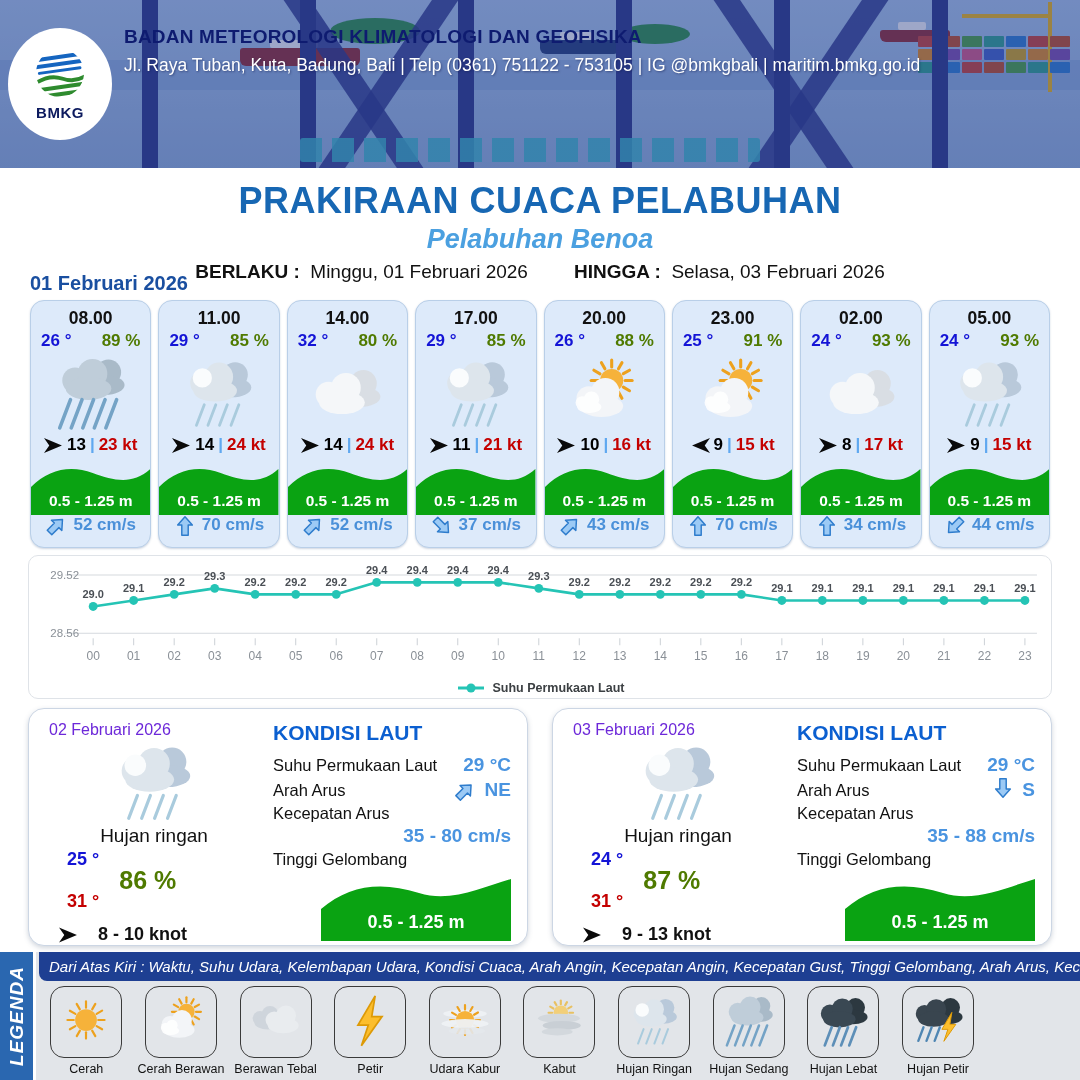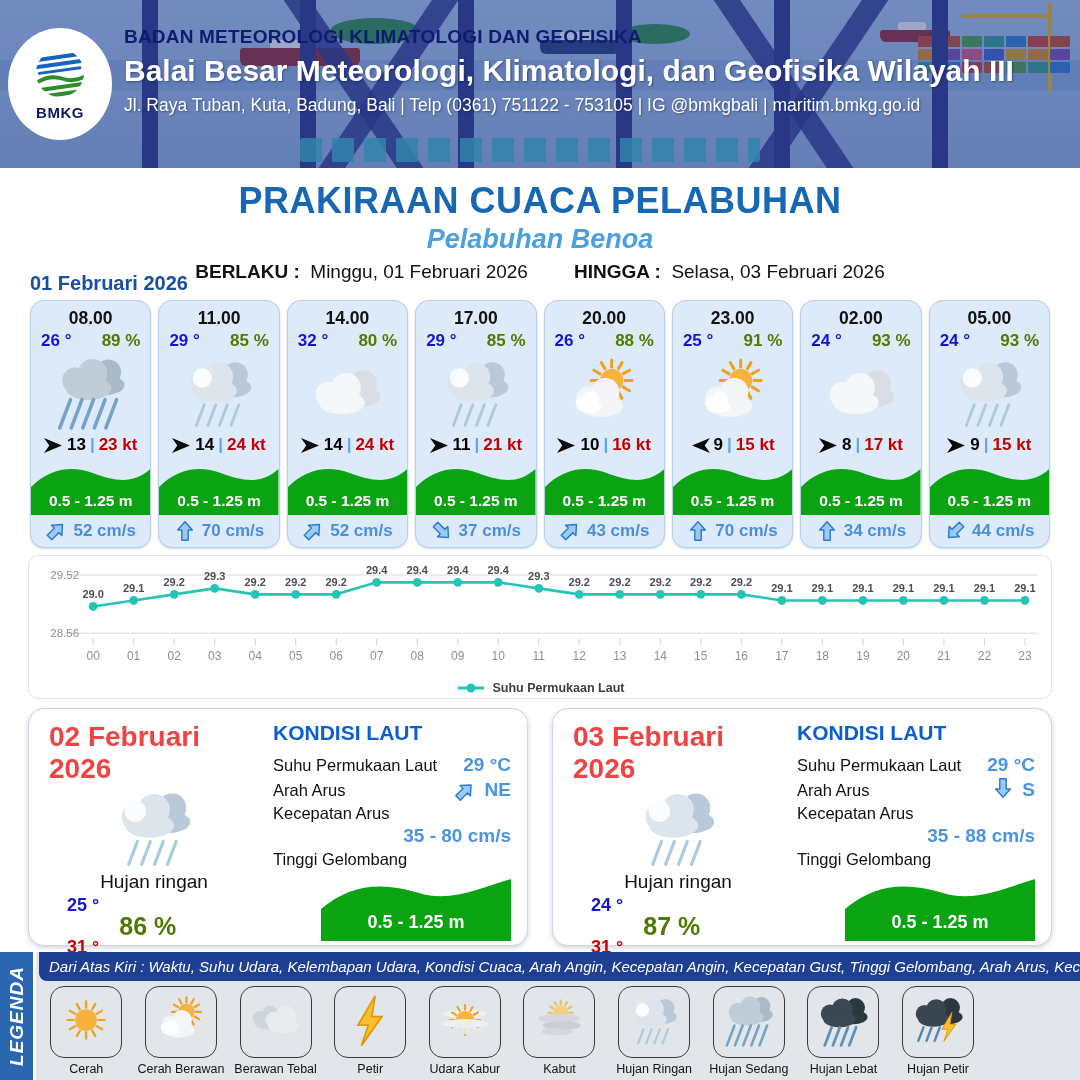--- a/index.html
+++ b/index.html
@@ -47,36 +47,36 @@
   .fc-th{display:flex;justify-content:space-between;padding:2px 10px 0 10px;font-size:17px;font-weight:800;}
   .fc-temp{color:#1414d6;}
   .fc-hum{color:#4f7a00;}
   .fc-icon{height:86px;display:flex;align-items:center;justify-content:center;}
   .fc-wind{display:flex;align-items:center;justify-content:center;gap:4px;font-size:17px;font-weight:800;height:26px;}
   .fc-wind .sep{color:#5fa8f0;}
   .fc-gust{color:#c40000;}
   .wave-band{position:relative;margin-top:auto;}
   .wave-band svg{display:block;width:100%;height:58px;}
   .wave-label{position:absolute;left:0;right:0;bottom:5px;text-align:center;color:#fff;font-size:15.5px;font-weight:800;}
-  .fc-current{display:flex;align-items:center;justify-content:center;gap:6px;height:34px;
+  .fc-current{display:flex;justify-content:center;gap:6px;height:34px;
     color:#4a90d9;font-size:17px;font-weight:800;}
   .cur-arrow{width:22px;height:22px;display:inline-flex;}
   .wind-arrow{width:19px;height:17px;display:inline-flex;}
 
   
   .chart-card{margin:7px 28px 0 28px;border:1px solid #dfe3e8;border-radius:10px;padding:3px 6px 1px 6px;background:#fff;}
   .chart-legend{display:flex;align-items:center;justify-content:center;gap:7px;
     color:#3c4043;font-size:12.5px;font-weight:700;height:18px;}
 
   
   .days{margin:9px 28px 0 28px;display:grid;grid-template-columns:1fr 1fr;gap:24px;}
   .dcard{background:#fff;border:1px solid #ccd6e4;border-radius:16px;box-shadow:0 2px 5px rgba(70,90,120,.25);
     height:238px;display:grid;grid-template-columns:210px 1fr;padding:12px 16px 10px 20px;}
   .d-left{display:flex;flex-direction:column;align-items:flex-start;}
-  .d-date{color:#ef4444;font-size:28px;font-weight:700;}
+  .d-date{color:#6d28d9;font-size:16px;font-weight:400;}
   .d-icon{align-self:center;margin:-4px 0 -6px 0;}
   .d-cond{align-self:center;font-size:19px;color:#111;}
   .d-temps{display:flex;align-items:center;gap:20px;margin-left:18px;margin-top:2px;}
   .d-tcol{display:flex;flex-direction:column;font-size:18px;font-weight:800;line-height:1.15;}
   .d-tmin{color:#1414d6;} .d-tmax{color:#c40000;margin-top:21px;}
   .d-hum{color:#4f7a00;font-size:25px;font-weight:800;}
   .d-wind{display:flex;align-items:center;gap:20px;font-size:18px;font-weight:800;color:#111;margin:12px 0 0 10px;}
   .d-gust{color:#c40000;font-size:18px;font-weight:800;margin:4px 0 0 44px;}
   .d-right{padding-left:14px;display:flex;flex-direction:column;}
   .sea-title{color:#0b5fd0;font-size:21px;font-weight:800;margin-bottom:6px;}
@@ -163,21 +163,20 @@
         <rect x="6" y="22" width="44" height="3" rx="1.5" fill="#1565c0"></rect>
         <path d="M4 30 q14 -6 26 0 q12 6 24 0 l0 4 q-12 6 -24 0 q-12 -6 -26 0 z" fill="#2e8b2e"></path>
         <rect x="4" y="38" width="48" height="4" rx="2" fill="#2e8b2e"></rect>
         <rect x="8" y="45" width="40" height="4" rx="2" fill="#2e8b2e"></rect>
       </g>
     </svg>
     <div class="logo-text">BMKG</div>
   </div>
   <div class="hdr-text">
     <div class="hdr-agency">BADAN METEOROLOGI KLIMATOLOGI DAN GEOFISIKA</div>
-    <div class="hdr-office">Balai Besar Meteorologi, Klimatologi, dan Geofisika Wilayah III</div>
     <div class="hdr-address">Jl. Raya Tuban, Kuta, Badung, Bali | Telp (0361) 751122 - 753105 | IG @bmkgbali | maritim.bmkg.go.id</div>
   </div>
 </div>
 
 <div class="titleblock">
   <div class="main-title">PRAKIRAAN CUACA PELABUHAN</div>
   <div class="port-title">Pelabuhan Benoa</div>
   <div class="valid-row">
     <span><b>BERLAKU :</b>&nbsp; <span>Minggu, 01 Februari 2026</span></span>
     <span><b>HINGGA :</b>&nbsp; <span>Selasa, 03 Februari 2026</span></span>

